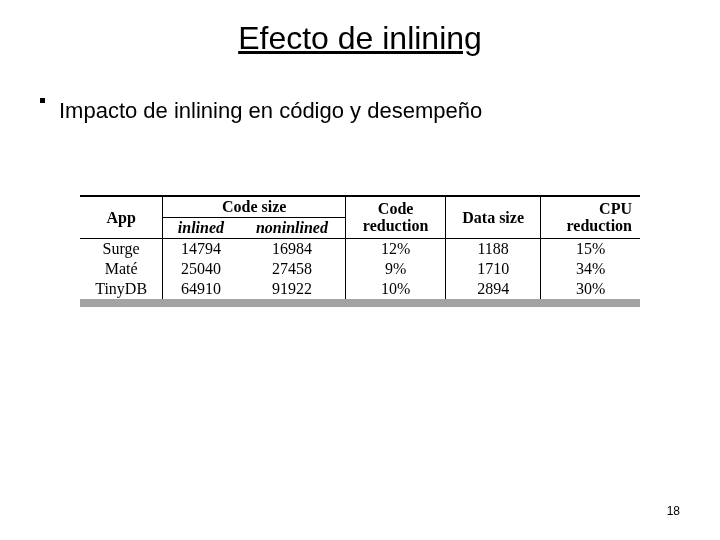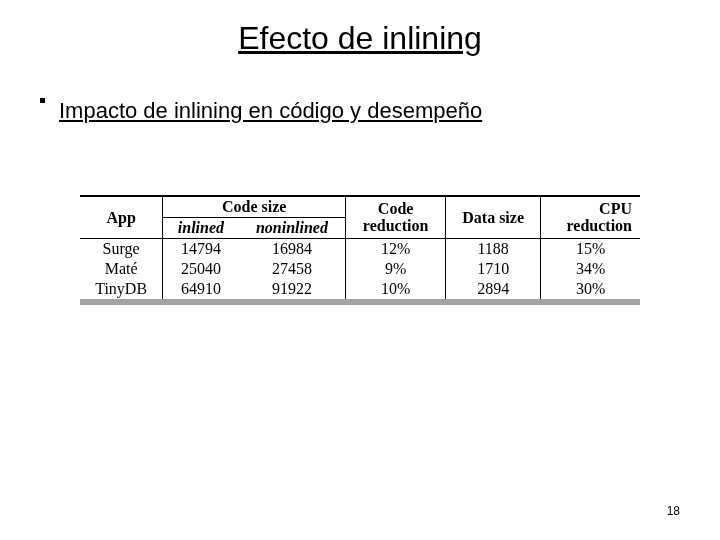--- a/index.html
+++ b/index.html
@@ -29,21 +29,20 @@
     font-weight: normal;
     text-decoration: underline;
   }
   .bullet-row {
     position: absolute;
     top: 98px;
     left: 40px;
     display: flex;
     align-items: flex-start;
     font-size: 22px;
-    text-decoration: underline;
   }
   .bullet-dot {
     width: 5px;
     height: 5px;
     background: #000;
     margin-right: 14px;
     flex: none;
   }
   .table-wrap {
     position: absolute;
@@ -70,21 +69,21 @@
   table.data thead tr.sub th {
     font-style: italic;
     font-weight: bold;
     border-bottom: 0.5px solid #000;
   }
   
   .vsep-r { border-right: 1px solid #000; }
   
   .colApp { text-align: center; padding-left: 6px; }
   table.data tbody tr:last-child td {
-    border-bottom: 6px solid #a3a3a3;
+    border-bottom: 8px solid #a3a3a3;
   }
   .pagenum {
     position: absolute;
     bottom: 22px;
     right: 40px;
     font-size: 12px;
   }
 </style>
 </head>
 <body>

